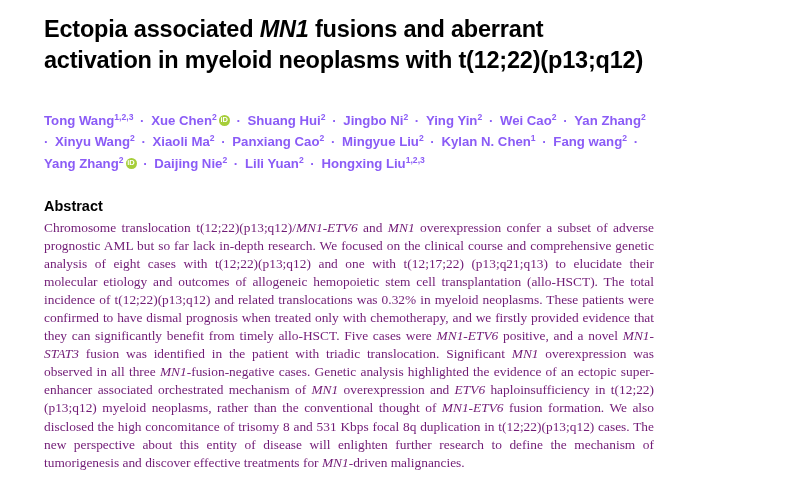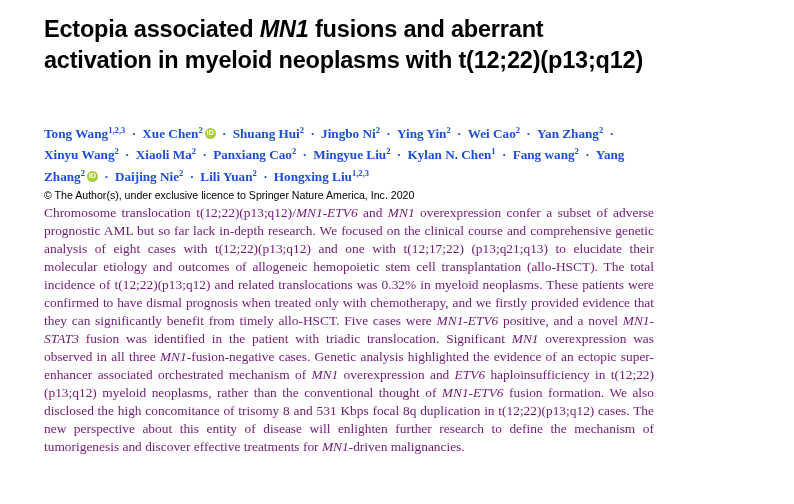--- a/index.html
+++ b/index.html
@@ -26,26 +26,26 @@
     font-size: 23.5px;
     font-weight: bold;
     line-height: 1.32;
     letter-spacing: -0.2px;
     margin: 0 0 0 0;
     color: #000;
   }
   .title .it { font-style: italic; }
 
   .authors {
-    margin-top: 47px;
-    font-family: Liberation Serif, serif;
+    margin-top: 34px;
+    font-family: Liberation Sans, sans-serif;
     font-size: 13.2px;
     font-weight: bold;
     line-height: 1.62;
-    color: #1d4ed8;
+    color: #8b5cf6;
   }
   .authors .sep {
     font-weight: bold;
     padding: 0 3px;
   }
   sup {
     font-size: 8.6px;
     vertical-align: super;
     font-weight: bold;
     line-height: 0;
@@ -105,17 +105,17 @@
 </style>
 </head>
 <body>
 
 <div class="page">
 
   <h1 class="title" id="title"><span>Ectopia associated </span><span class="it">MN1</span><span> fusions and aberrant activation in myeloid neoplasms with t(12;22)(p13;q12)</span></h1>
 
   <div class="authors" id="authors"><span><span>Tong Wang</span><sup>1,2,3</sup></span><span class="sep"> · </span><span><span>Xue Chen</span><sup>2</sup><span class="orcid"></span></span><span class="sep"> · </span><span><span>Shuang Hui</span><sup>2</sup></span><span class="sep"> · </span><span><span>Jingbo Ni</span><sup>2</sup></span><span class="sep"> · </span><span><span>Ying Yin</span><sup>2</sup></span><span class="sep"> · </span><span><span>Wei Cao</span><sup>2</sup></span><span class="sep"> · </span><span><span>Yan Zhang</span><sup>2</sup></span><span class="sep"> · </span><span><span>Xinyu Wang</span><sup>2</sup></span><span class="sep"> · </span><span><span>Xiaoli Ma</span><sup>2</sup></span><span class="sep"> · </span><span><span>Panxiang Cao</span><sup>2</sup></span><span class="sep"> · </span><span><span>Mingyue Liu</span><sup>2</sup></span><span class="sep"> · </span><span><span>Kylan N. Chen</span><sup>1</sup></span><span class="sep"> · </span><span><span>Fang wang</span><sup>2</sup></span><span class="sep"> · </span><span><span>Yang Zhang</span><sup>2</sup><span class="orcid"></span></span><span class="sep"> · </span><span><span>Daijing Nie</span><sup>2</sup></span><span class="sep"> · </span><span><span>Lili Yuan</span><sup>2</sup></span><span class="sep"> · </span><span><span>Hongxing Liu</span><sup>1,2,3</sup></span></div>
 
-  <div class="copyright">© The Author(s), under exclusive licence to Springer Nature America, Inc. 2020</div>
 
+  <div class="abstract-head">Abstract</div>
   <div class="abstract-body" id="abstract"><span>Chromosome translocation t(12;22)(p13;q12)/</span><span class="it">MN1-ETV6</span><span> and </span><span class="it">MN1</span><span> overexpression confer a subset of adverse prognostic AML but so far lack in-depth research. We focused on the clinical course and comprehensive genetic analysis of eight cases with t(12;22)(p13;q12) and one with t(12;17;22) (p13;q21;q13) to elucidate their molecular etiology and outcomes of allogeneic hemopoietic stem cell transplantation (allo-HSCT). The total incidence of t(12;22)(p13;q12) and related translocations was 0.32% in myeloid neoplasms. These patients were confirmed to have dismal prognosis when treated only with chemotherapy, and we firstly provided evidence that they can significantly benefit from timely allo-HSCT. Five cases were </span><span class="it">MN1-ETV6</span><span> positive, and a novel </span><span class="it">MN1-STAT3</span><span> fusion was identified in the patient with triadic translocation. Significant </span><span class="it">MN1</span><span> overexpression was observed in all three </span><span class="it">MN1</span><span>-fusion-negative cases. Genetic analysis highlighted the evidence of an ectopic super-enhancer associated orchestrated mechanism of </span><span class="it">MN1</span><span> overexpression and </span><span class="it">ETV6</span><span> haploinsufficiency in t(12;22)(p13;q12) myeloid neoplasms, rather than the conventional thought of </span><span class="it">MN1-ETV6</span><span> fusion formation. We also disclosed the high concomitance of trisomy 8 and 531 Kbps focal 8q duplication in t(12;22)(p13;q12) cases. The new perspective about this entity of disease will enlighten further research to define the mechanism of tumorigenesis and discover effective treatments for </span><span class="it">MN1</span><span>-driven malignancies.</span></div>
 
 </div>
 
 </body></html>

